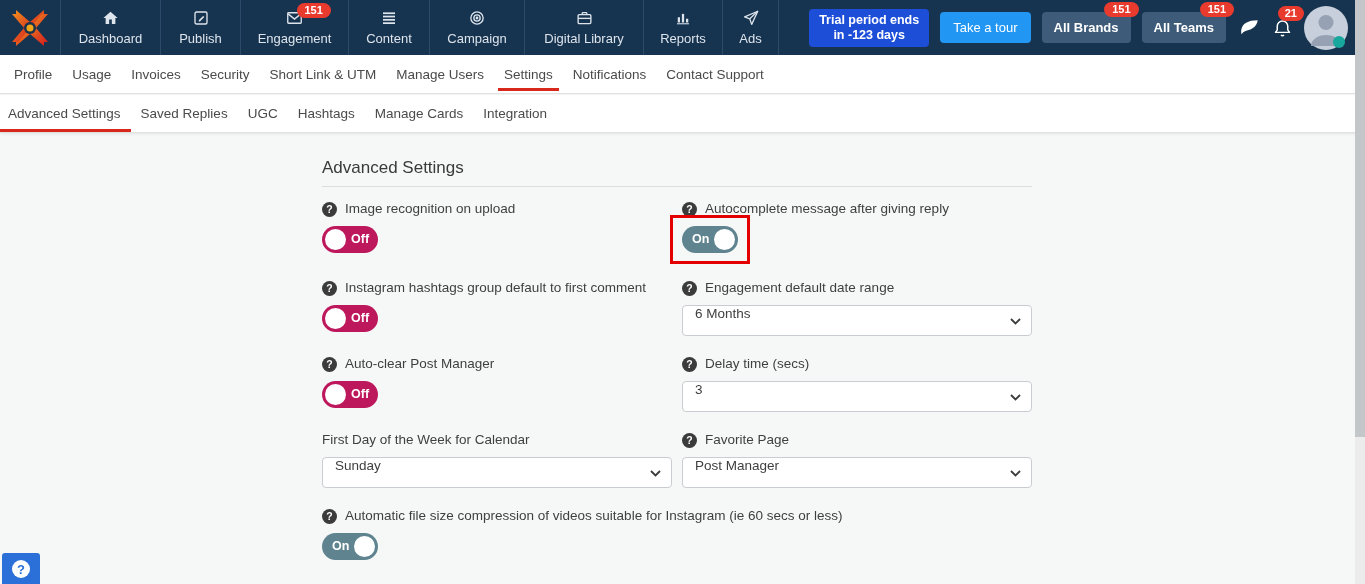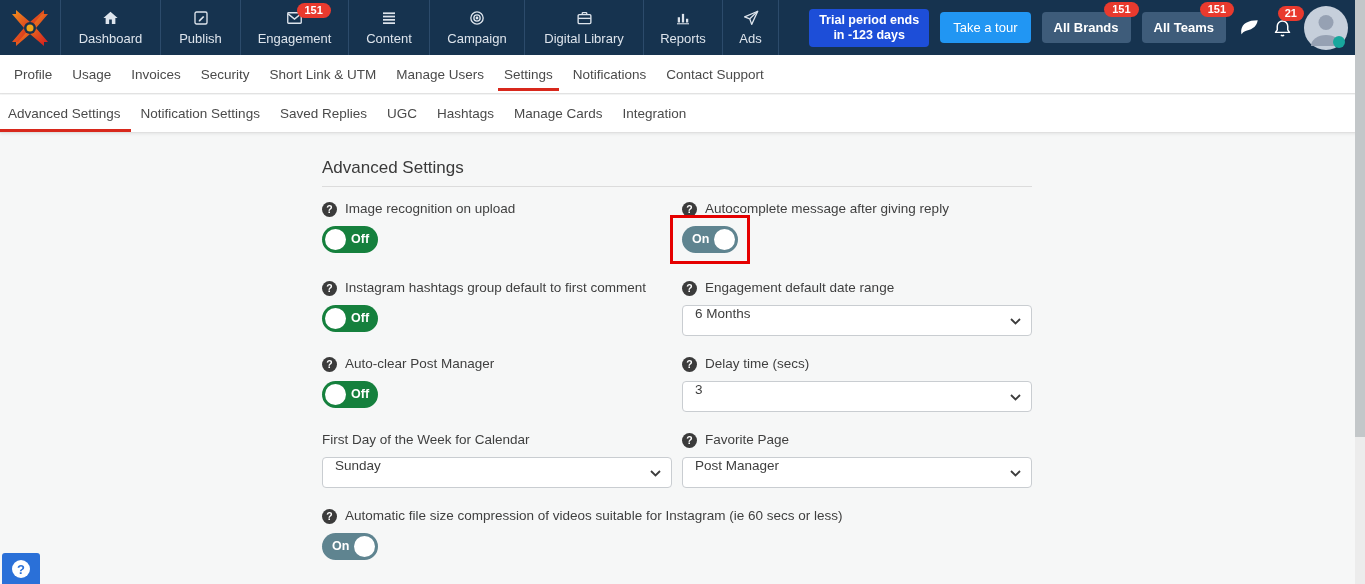--- a/index.html
+++ b/index.html
@@ -45,21 +45,21 @@
   .content { position:absolute; left:322px; top:158px; width:710px; }
   .page-title { font-size:17px; font-weight:500; color:#3a3a3a; margin-bottom:8px; }
   .title-rule { border:none; border-top:1px solid #dcdcdc; margin-bottom:14px; }
   .settings-grid { display:grid; grid-template-columns:350px 350px; column-gap:10px; }
   .field { margin-bottom:20px; }
   .label-row { display:flex; align-items:center; gap:8px; margin-bottom:9px; font-size:13.5px; color:#3f3f3f; line-height:16px; }
   .q-icon { width:15px; height:15px; border-radius:50%; background:#3b3b3b; color:#fff; font-size:10.5px; font-weight:bold;
             display:inline-flex; align-items:center; justify-content:center; flex:none; cursor:pointer; }
 
   .toggle { position:relative; width:56px; height:27px; border-radius:14px; cursor:pointer; }
-  .toggle.off { background:#15803d; }
+  .toggle.off { background:#be185d; }
   .toggle.on { background:#5f8490; }
   .knob { position:absolute; top:3px; width:21px; height:21px; border-radius:50%; background:#fff; }
   .toggle.off .knob { left:3px; }
   .toggle.on .knob { right:3px; }
   .toggle-text { position:absolute; top:6px; color:#fff; font-size:12.5px; font-weight:bold; line-height:15px; }
   .toggle.off .toggle-text { left:29px; }
   .toggle.on .toggle-text { left:10px; }
 
   .highlight-box { display:inline-block; border:3px solid #e50000; padding:8px 9px; margin:-11px 0 -8px -12px; }
 
@@ -207,21 +207,20 @@
     <div class="tab">Security</div>
     <div class="tab">Short Link &amp; UTM</div>
     <div class="tab">Manage Users</div>
     <div class="tab active">Settings</div>
     <div class="tab">Notifications</div>
     <div class="tab">Contact Support</div>
   </nav>
 
   <nav class="tabrow tabrow-2">
     <div class="tab active">Advanced Settings</div>
-    <div class="tab">Notification Settings</div>
     <div class="tab">Saved Replies</div>
     <div class="tab">UGC</div>
     <div class="tab">Hashtags</div>
     <div class="tab">Manage Cards</div>
     <div class="tab">Integration</div>
   </nav>
 
   <main class="content">
     <h1 class="page-title">Advanced Settings</h1>
     <hr class="title-rule">

